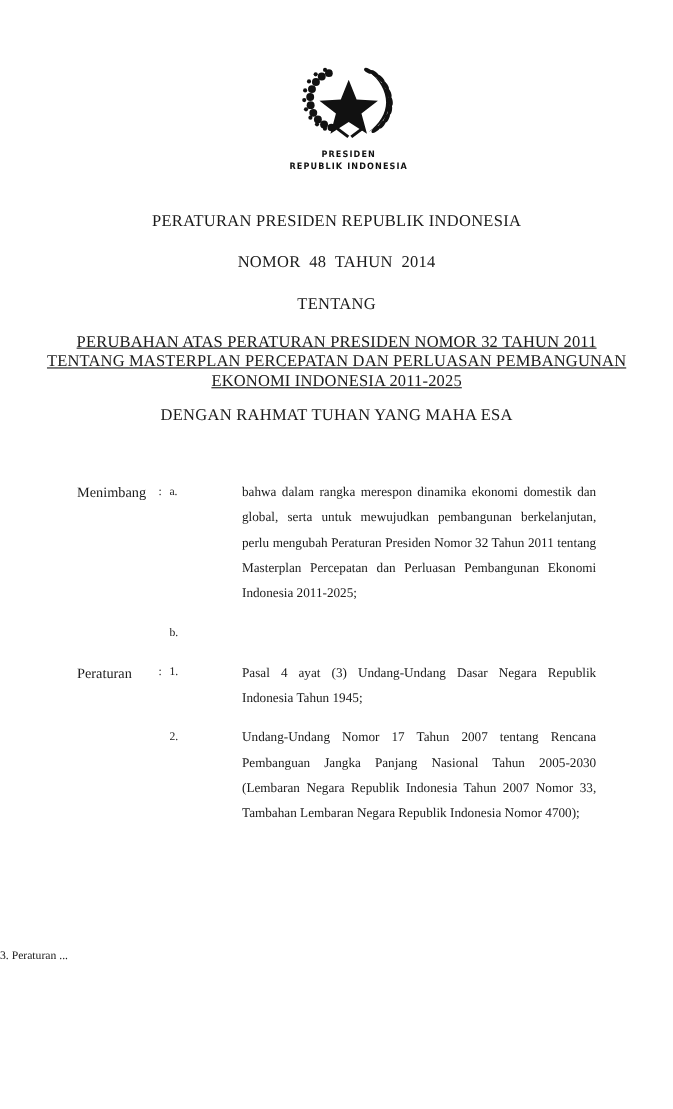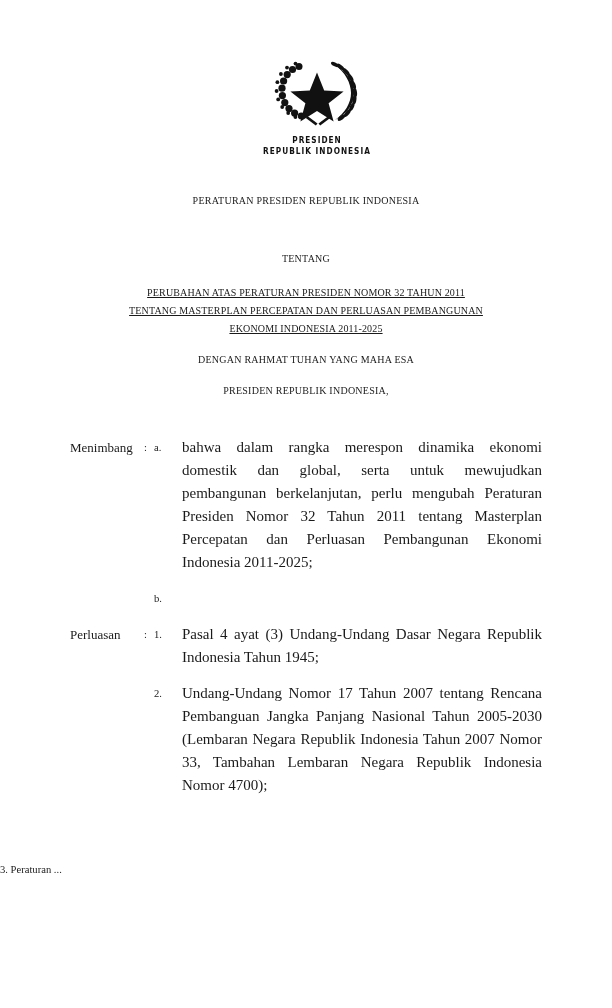--- a/index.html
+++ b/index.html
@@ -40,21 +40,21 @@
 
   
   .headings {
     position: absolute;
     left: 36px;
     top: 192px;
     width: 540px;
     text-align: center;
   }
   .hd {
-    font-size: 10px;
+    font-size: 15px;
     line-height: 18px;
     letter-spacing: 0.25px;
     white-space: nowrap;
   }
   .hd.spaced { word-spacing: 4px; }
   .hd.wide { letter-spacing: 0.15px; text-decoration: underline; }
   .gap-20 { height: 20px; }
   .gap-16 { height: 16px; }
   .gap-13 { height: 13px; }
 
@@ -88,25 +88,26 @@
     line-height: 23px;
   }
   .c-marker {
     width: 28px;
     flex: 0 0 28px;
     font-size: 10.6px;
     line-height: 23px;
   }
   .c-text {
     flex: 1 1 auto;
-    font-size: 15px;
+    font-size: 12px;
     line-height: 23px;
     text-align: justify;
     text-justify: inter-word;
     hyphens: none;
+    margin-left: 38px;
   }
 
   
   .footer-note {
     position: absolute;
     left: 0;
     top: 861px;
     width: 542px;
     font-size: 10.6px;
     line-height: 18px;
@@ -168,49 +169,49 @@
     </svg>
     <div class="emblem-caption">
       <div>PRESIDEN</div>
       <div>REPUBLIK INDONESIA</div>
     </div>
   </div>
 
   <div class="headings">
     <div class="hd">PERATURAN PRESIDEN REPUBLIK INDONESIA</div>
     <div class="gap-20"></div>
+    <div class="hd spaced">NOMOR  48  TAHUN  2014</div>
     <div class="gap-20"></div>
     <div class="hd">TENTANG</div>
     <div class="gap-16"></div>
     <div class="hd wide">PERUBAHAN ATAS PERATURAN PRESIDEN NOMOR 32 TAHUN 2011</div>
     <div class="hd wide">TENTANG MASTERPLAN PERCEPATAN DAN PERLUASAN PEMBANGUNAN</div>
     <div class="hd wide">EKONOMI INDONESIA 2011-2025</div>
     <div class="gap-13"></div>
     <div class="hd">DENGAN RAHMAT TUHAN YANG MAHA ESA</div>
     <div class="gap-13"></div>
-    <div class="hd">PRESIDEN REPUBLIK INDONESIA,</div>
   </div>
 
   <div class="clauses">
 
     <div class="clause">
       <div class="c-label">Menimbang</div>
       <div class="c-colon">:</div>
       <div class="c-marker">a.</div>
       <div class="c-text">bahwa dalam rangka merespon dinamika ekonomi domestik dan global, serta untuk mewujudkan pembangunan berkelanjutan, perlu mengubah Peraturan Presiden Nomor 32 Tahun 2011 tentang Masterplan Percepatan dan Perluasan Pembangunan Ekonomi Indonesia 2011-2025;</div>
     </div>
 
     <div class="clause">
       <div class="c-label"></div>
       <div class="c-colon"></div>
       <div class="c-marker">b.</div>
     </div>
 
     <div class="clause">
-      <div class="c-label">Perluasan</div>
+      <div class="c-label">Peraturan</div>
       <div class="c-colon">:</div>
       <div class="c-marker">1.</div>
       <div class="c-text">Pasal 4 ayat (3) Undang-Undang Dasar Negara Republik Indonesia Tahun 1945;</div>
     </div>
 
     <div class="clause">
       <div class="c-label"></div>
       <div class="c-colon"></div>
       <div class="c-marker">2.</div>
       <div class="c-text">Undang-Undang Nomor 17 Tahun 2007 tentang Rencana Pembanguan Jangka Panjang Nasional Tahun 2005-2030 (Lembaran Negara Republik Indonesia Tahun 2007 Nomor 33, Tambahan Lembaran Negara Republik Indonesia Nomor 4700);</div>

